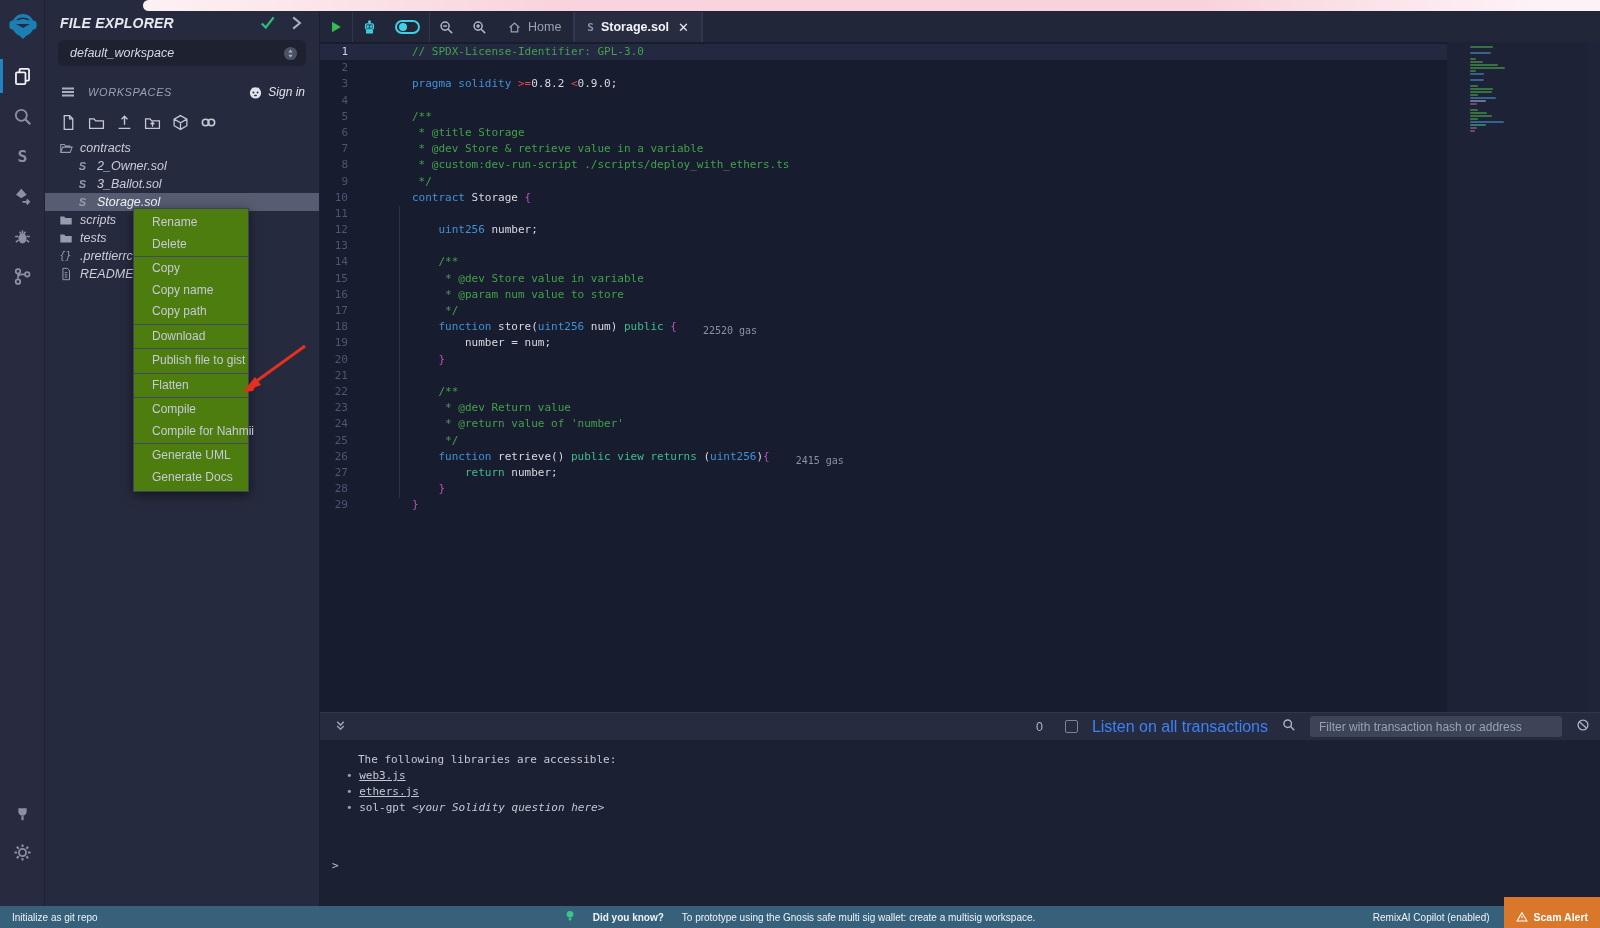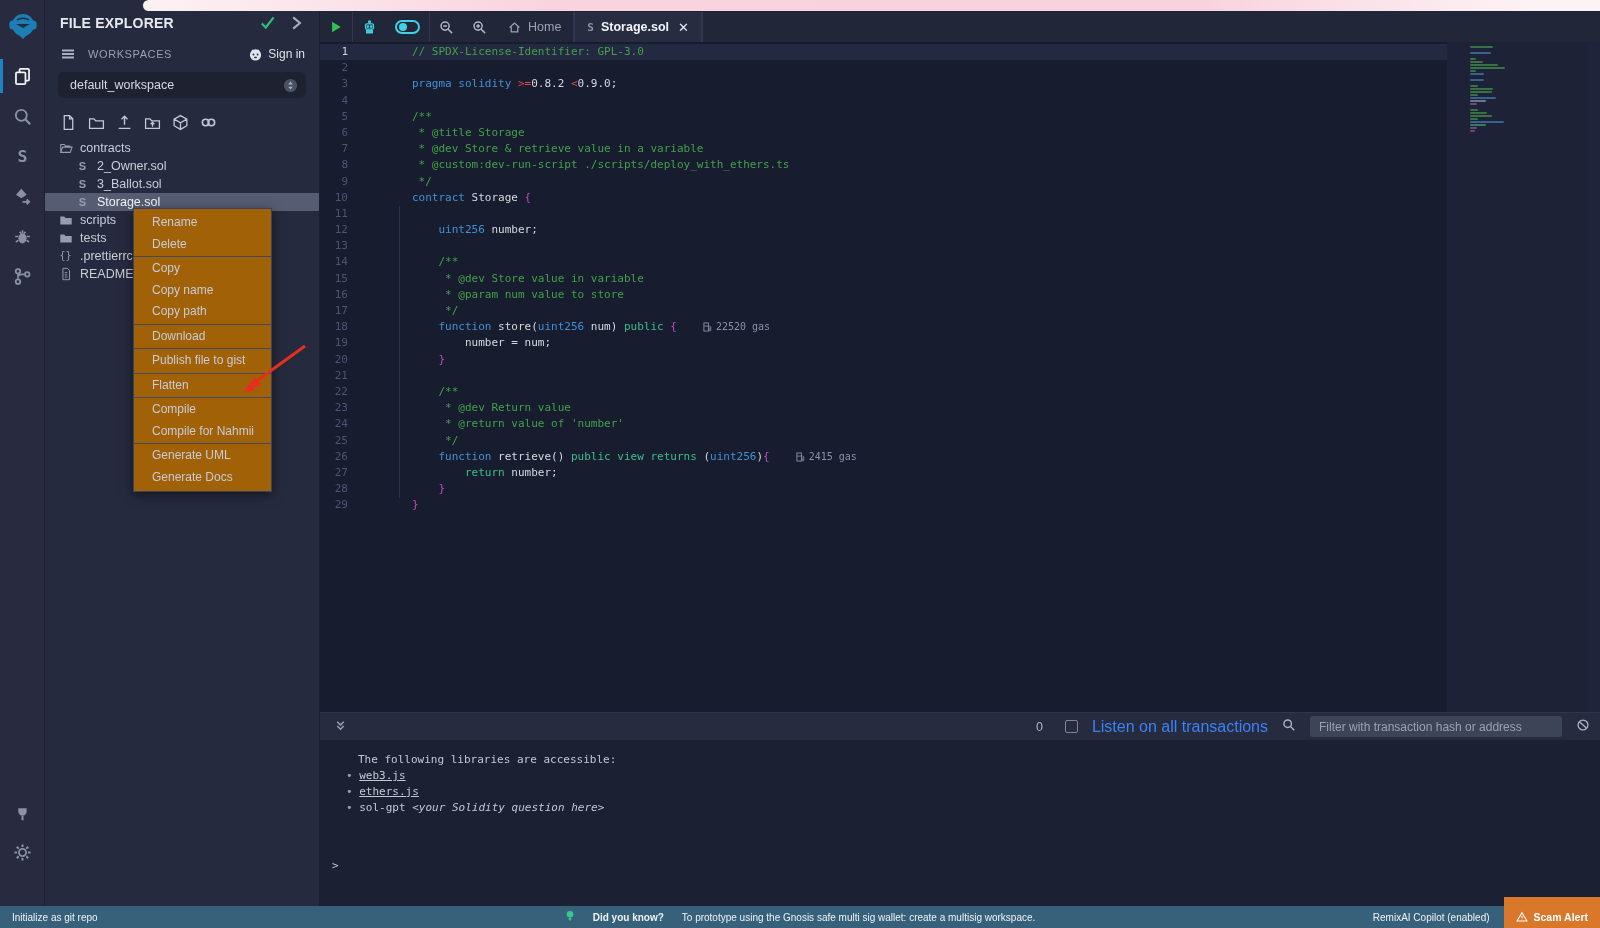--- a/index.html
+++ b/index.html
@@ -17,21 +17,21 @@
   .ib-item { position:relative; width:45px; height:40px; display:flex; align-items:center; justify-content:center; color:#8a90a5; }
   .ib-item svg { width:19px; height:19px; }
   .ib-item.active { color:#f2f4f8; }
   .ib-item.active::before { content:""; position:absolute; left:0; top:3px; width:3px; height:34px; background:#2083c4; }
   #ib-logo { margin:6px 0 10px 0; height:40px; }
   #ib-logo svg { width:32px; height:32px; }
   .ib-spacer { flex:1; }
   #iconbar .col { display:flex; flex-direction:column; height:100%; padding-bottom:34px; }
 
   
-  #filepanel { left:45px; top:0; width:275px; height:906px; background:#262a3e; border-right:1px solid #1b1e2f; z-index:20; }
+  #filepanel { left:45px; top:0; width:275px; height:906px; background:#262a3e; border-right:1px solid #1b1e2f; z-index:20;font-style:italic; }
   #fp-header { display:flex; align-items:center; padding:14px 14px 6px 15px; color:#e6e9f0; }
   #fp-title { font-size:14px; font-weight:bold; letter-spacing:.2px; flex:1; }
   #fp-header .hicon { width:18px; height:18px; margin-left:10px; display:flex; align-items:center; justify-content:center; }
   #fp-ws-row { display:flex; align-items:center; padding:8px 14px 8px 15px; color:#9aa0b2; }
   #fp-ws-label { font-size:11px; letter-spacing:.6px; margin-left:12px; flex:1; }
   #fp-signin { display:flex; align-items:center; color:#dfe3ec; font-size:12px; gap:5px; }
   #fp-select { margin:2px 13px 10px 13px; height:26px; background:#1d2130; border-radius:6px;
     display:flex; align-items:center; padding:0 8px 0 12px; color:#d5d9e2; font-size:12.5px; }
   #fp-select .grow { flex:1; }
   #fp-actions { display:flex; align-items:center; gap:11px; padding:6px 0 8px 15px; color:#c3c8d5; }
@@ -40,21 +40,21 @@
 
   #fp-tree { font-size:12.5px; color:#c9cdd9; }
   .tree-row { display:flex; align-items:center; height:18px; line-height:18px; padding-left:13px; white-space:nowrap; }
   .tree-row .ticon { width:15px; height:15px; margin-right:7px; flex:0 0 15px; display:flex; align-items:center; justify-content:center; color:#969dae; }
   .tree-row .ticon svg { width:14px; height:14px; }
   .tree-row.sel { background:#565d72; color:#f0f2f6; }
   .tree-row.ind { padding-left:30px; }
   .braces-glyph { font-family:"DejaVu Sans Mono", monospace; font-size:10px; color:#969dae; }
 
   
-  #ctxmenu { left:133px; top:208px; width:139px; background:#a16207; border:1px solid #3c4259;
+  #ctxmenu { left:133px; top:208px; width:116px; background:#4d7c0f; border:1px solid #3c4259;
     box-shadow:0 3px 10px rgba(0,0,0,.5); z-index:50; padding:3px 0; }
   .cm-item { height:21.5px; line-height:21.5px; padding-left:18px; font-size:12px; color:#c6cbd9; white-space:nowrap; }
   .cm-div { border-top:1px solid #434960; margin:1px 0; }
 
   
   #arrow { left:233px; top:338px; width:82px; height:62px; z-index:60; pointer-events:none; }
 
   
   #toolbar { left:320px; top:12px; width:1280px; height:30px; background:#222639; display:flex; align-items:center; z-index:10; }
   .tb-div { width:1px; height:30px; background:#31374d; }
@@ -76,21 +76,21 @@
   #minimap { position:absolute; right:68px; top:4px; width:50px; }
   .mm-line { height:2px; margin-bottom:1px; border-radius:1px; opacity:.85; }
   #ed-lines { position:absolute; left:0; top:2px; width:100%; }
   .ed-row { display:flex; height:16.2px; line-height:16.2px; width:1127px; }
   .ed-row.cur { background:#222941; }
   .ed-num { width:52px; text-align:right; padding-right:24px; color:#4e5572; font-size:11px; flex:0 0 52px; }
   .ed-row.cur .ed-num { color:#cdd2e0; }
   .ed-code { white-space:pre; font-size:11px;margin-left:40px; }
   .tk-com { color:#44a04a; } .tk-kw { color:#4191d6; } .tk-op { color:#e0484f; }
   .tk-md { color:#3fbd8d; } .tk-br { color:#bb4fbb; } .tk-pl { color:#d6d9e2; }
-  .gas { display:inline-flex; align-items:center; gap:4px; margin-left:26px; color:#8a92a6; font-size:10px; }
+  .gas { display:inline-flex; align-items:center; gap:4px; margin-left:26px; color:#8a92a6; font-size:10px;flex-direction:column; }
   .gas svg { width:9px; height:10px; }
   #indent-guide { position:absolute; left:79px; top:164px; width:1px; height:292px; background:#2b3249; }
   #right-strip { left:1588px; top:12px; width:12px; height:700px; background:#20243a; z-index:8; }
 
   
   #termbar { left:320px; top:712px; width:1280px; height:28px; background:#262b3f; border-top:1px solid #30364c;
     display:flex; align-items:center; padding:0 10px 0 14px; z-index:10; }
   #term-collapse { color:#9aa3b5; }
   #termbar .right { margin-left:auto; display:flex; align-items:center; gap:14px; }
   #tx-count { color:#aeb5c6; font-size:12.5px; margin-right:8px; }
@@ -202,45 +202,45 @@
         <svg viewBox="0 0 16 16" fill="none" stroke="currentColor" stroke-width="2">
             <path d="M2.5 8.5 l3.5 3.5 7-9"></path>
           </svg>
       </div>
       <div class="hicon" style="color:#aab0c0">
         <svg viewBox="0 0 16 16" fill="none" stroke="currentColor" stroke-width="1.8">
             <path d="M5.5 3 l6 5 -6 5"></path>
           </svg>
       </div>
     </div>
+    <div id="fp-select">
+      <span>default_workspace</span>
+      <span class="grow"></span>
+      <svg viewBox="0 0 16 16" width="15" height="15">
+          <circle cx="8" cy="8" r="7" fill="#4a5163"></circle>
+          <path d="M8 3.8 l2.4 3 h-4.8 z M8 12.2 l2.4-3 h-4.8 z" fill="#aab1c1"></path>
+        </svg>
+    </div>
     <div id="fp-ws-row">
       <span style="display:inline-flex">
         <svg viewBox="0 0 16 16" width="16" height="16" stroke="#aab0c0" stroke-width="1.8">
             <path d="M2 4.5 h12 M2 8 h12 M2 11.5 h12"></path>
           </svg>
       </span>
       <span id="fp-ws-label">WORKSPACES</span>
       <span id="fp-signin">
         <svg viewBox="0 0 16 16" width="15" height="15">
             <circle cx="8" cy="8.5" r="6" fill="#dfe3ec"></circle>
             <path d="M3.5 4.5 l1.8-2 1 1.8 M12.5 4.5 l-1.8-2 -1 1.8" fill="#dfe3ec"></path>
             <circle cx="5.8" cy="8" r="1" fill="#262a3e"></circle>
             <circle cx="10.2" cy="8" r="1" fill="#262a3e"></circle>
             <rect x="6.5" y="10.5" width="3" height="1.4" rx=".7" fill="#262a3e"></rect>
           </svg>
         <span>Sign in</span>
       </span>
-    </div>
-    <div id="fp-select">
-      <span>default_workspace</span>
-      <span class="grow"></span>
-      <svg viewBox="0 0 16 16" width="15" height="15">
-          <circle cx="8" cy="8" r="7" fill="#4a5163"></circle>
-          <path d="M8 3.8 l2.4 3 h-4.8 z M8 12.2 l2.4-3 h-4.8 z" fill="#aab1c1"></path>
-        </svg>
     </div>
     <div id="fp-actions">
         <span class="act"><svg viewBox="0 0 16 16" fill="none" stroke="currentColor" stroke-width="1.5">
             <path d="M4 1.5 h5 l3 3 v10 h-8 z M9 1.5 v3 h3" stroke-width="1.2"></path>
           </svg></span>
         <span class="act"><svg viewBox="0 0 16 16" fill="none" stroke="currentColor" stroke-width="1.5">
             <path d="M1.5 4.5 h4.2 l1.5 2 h7.3 v7 h-13 z" stroke-width="1.2"></path>
           </svg></span>
         <span class="act"><svg viewBox="0 0 16 16" fill="none" stroke="currentColor" stroke-width="1.5">
             <path d="M2.5 13.5 h11 M8 2.5 v7.5 M5.2 5 L8 2.2 L10.8 5" stroke-width="1.3"></path>

